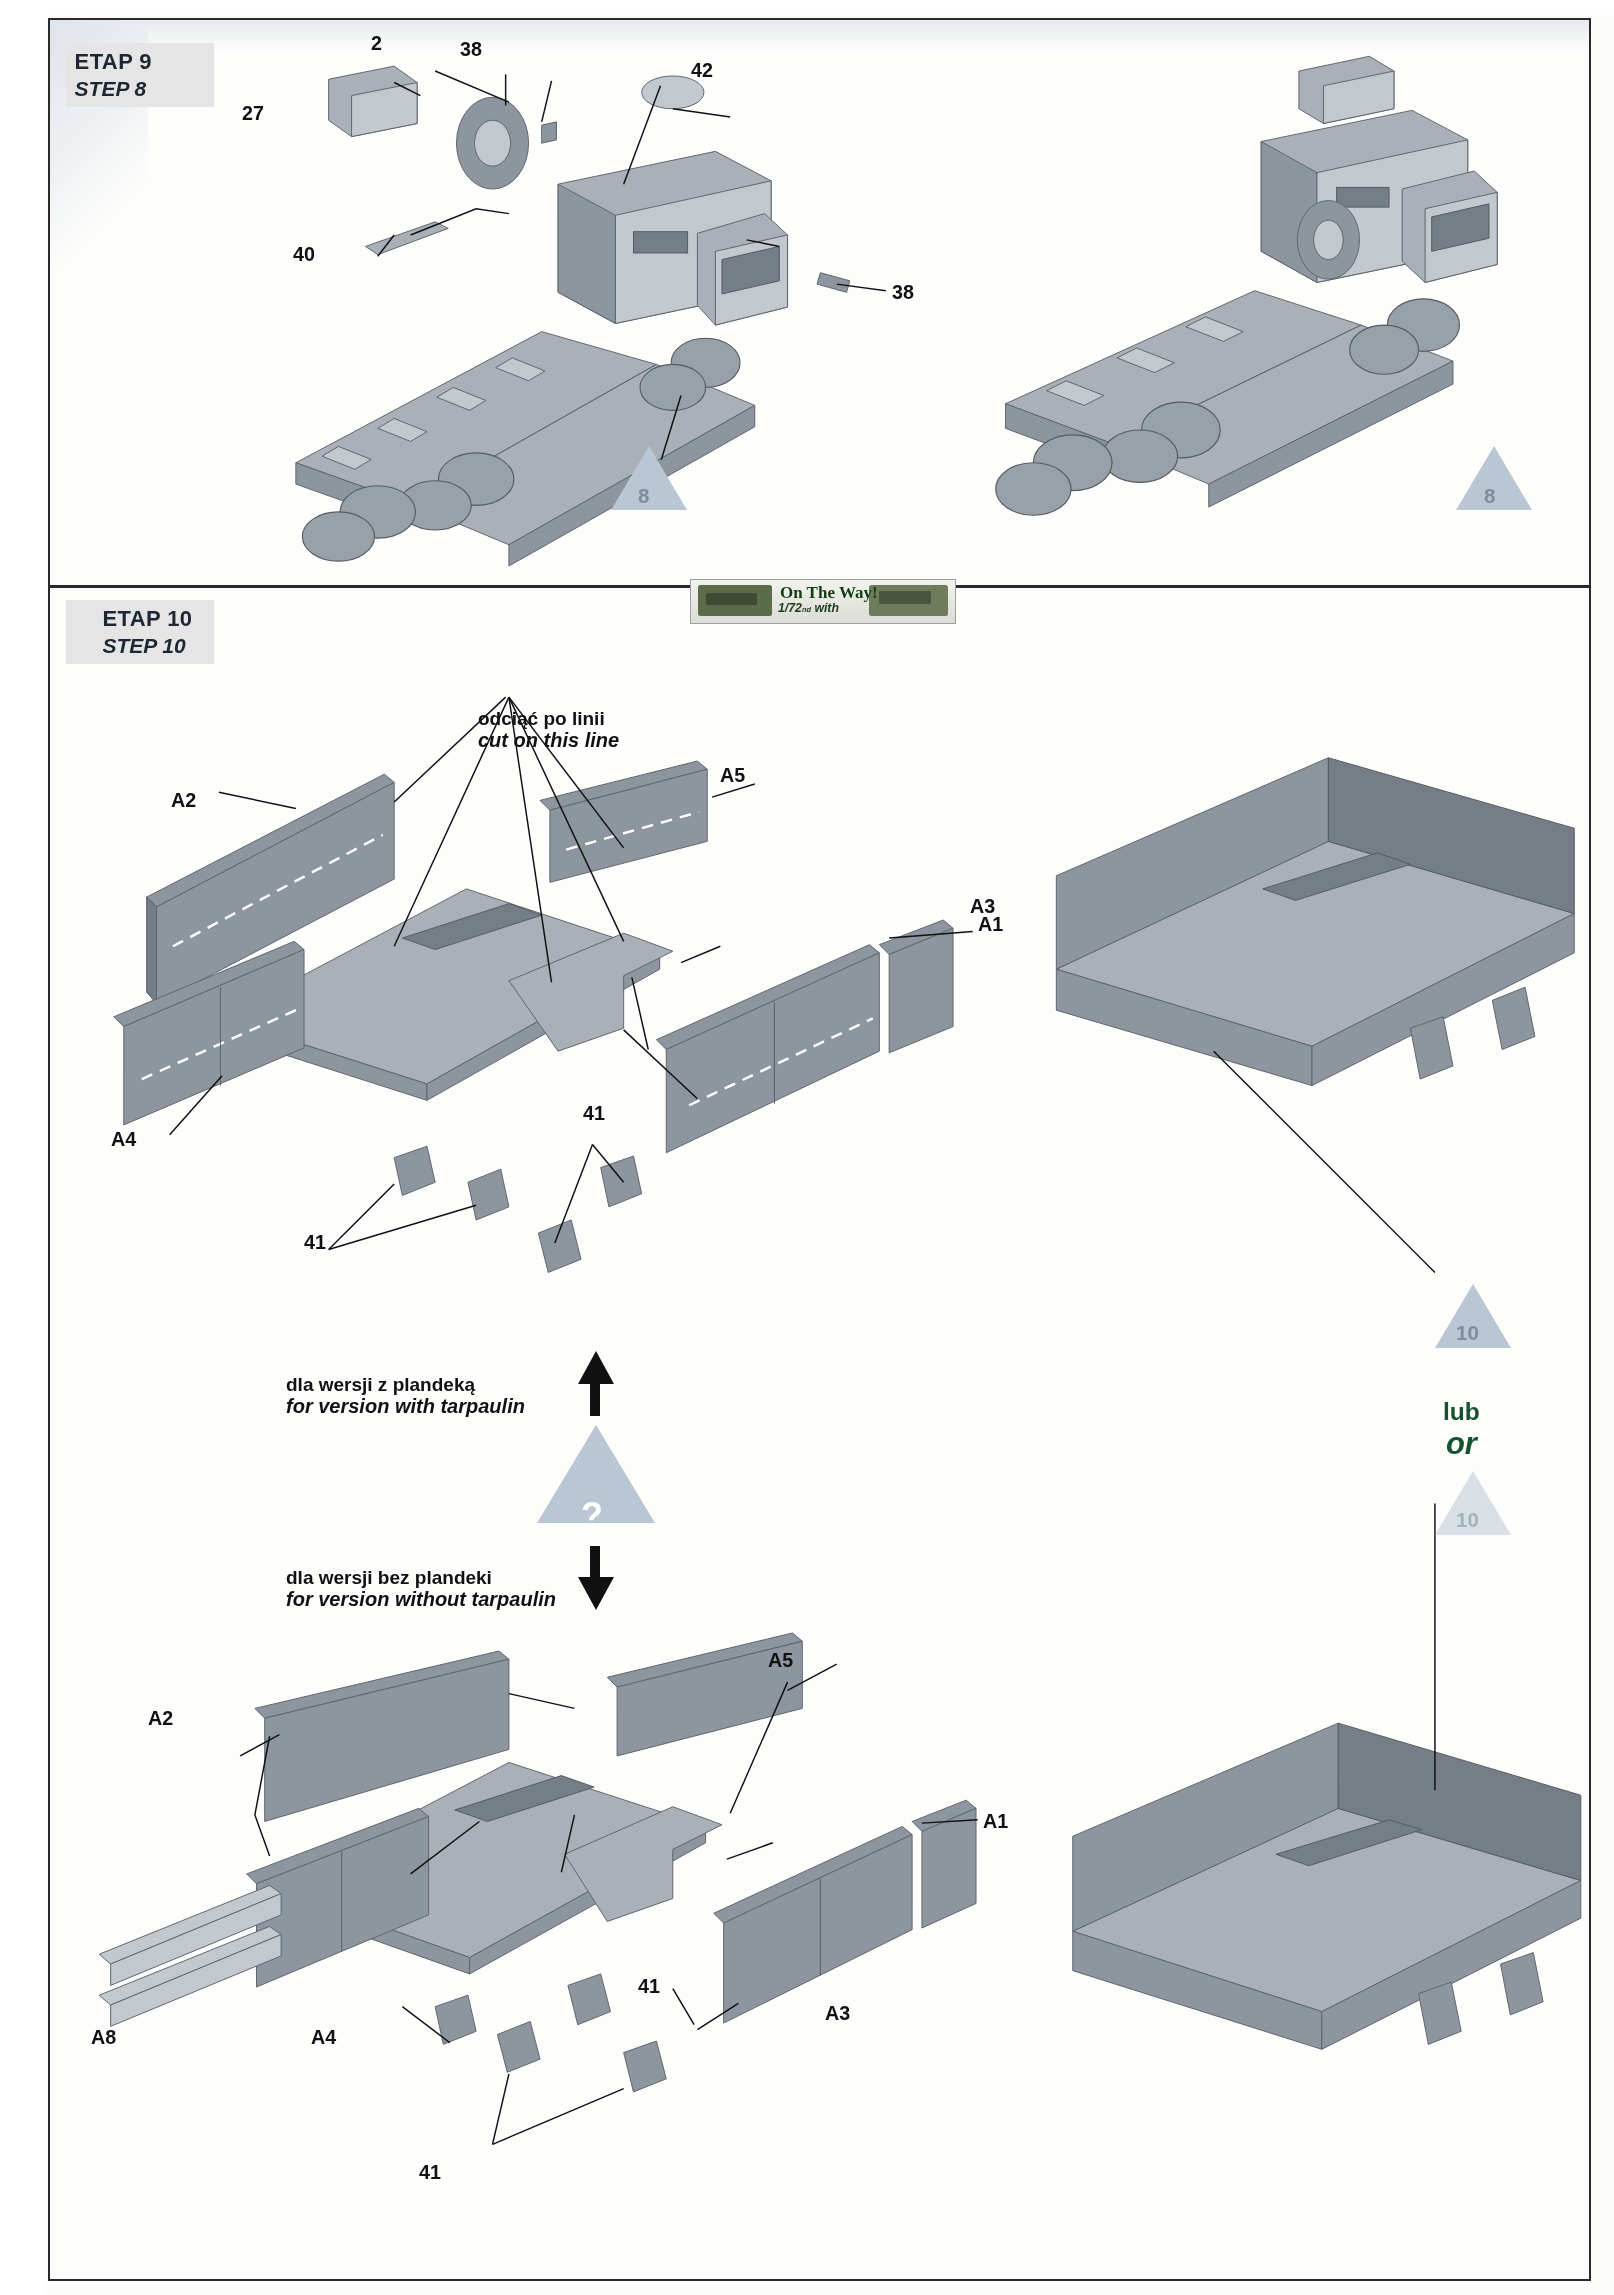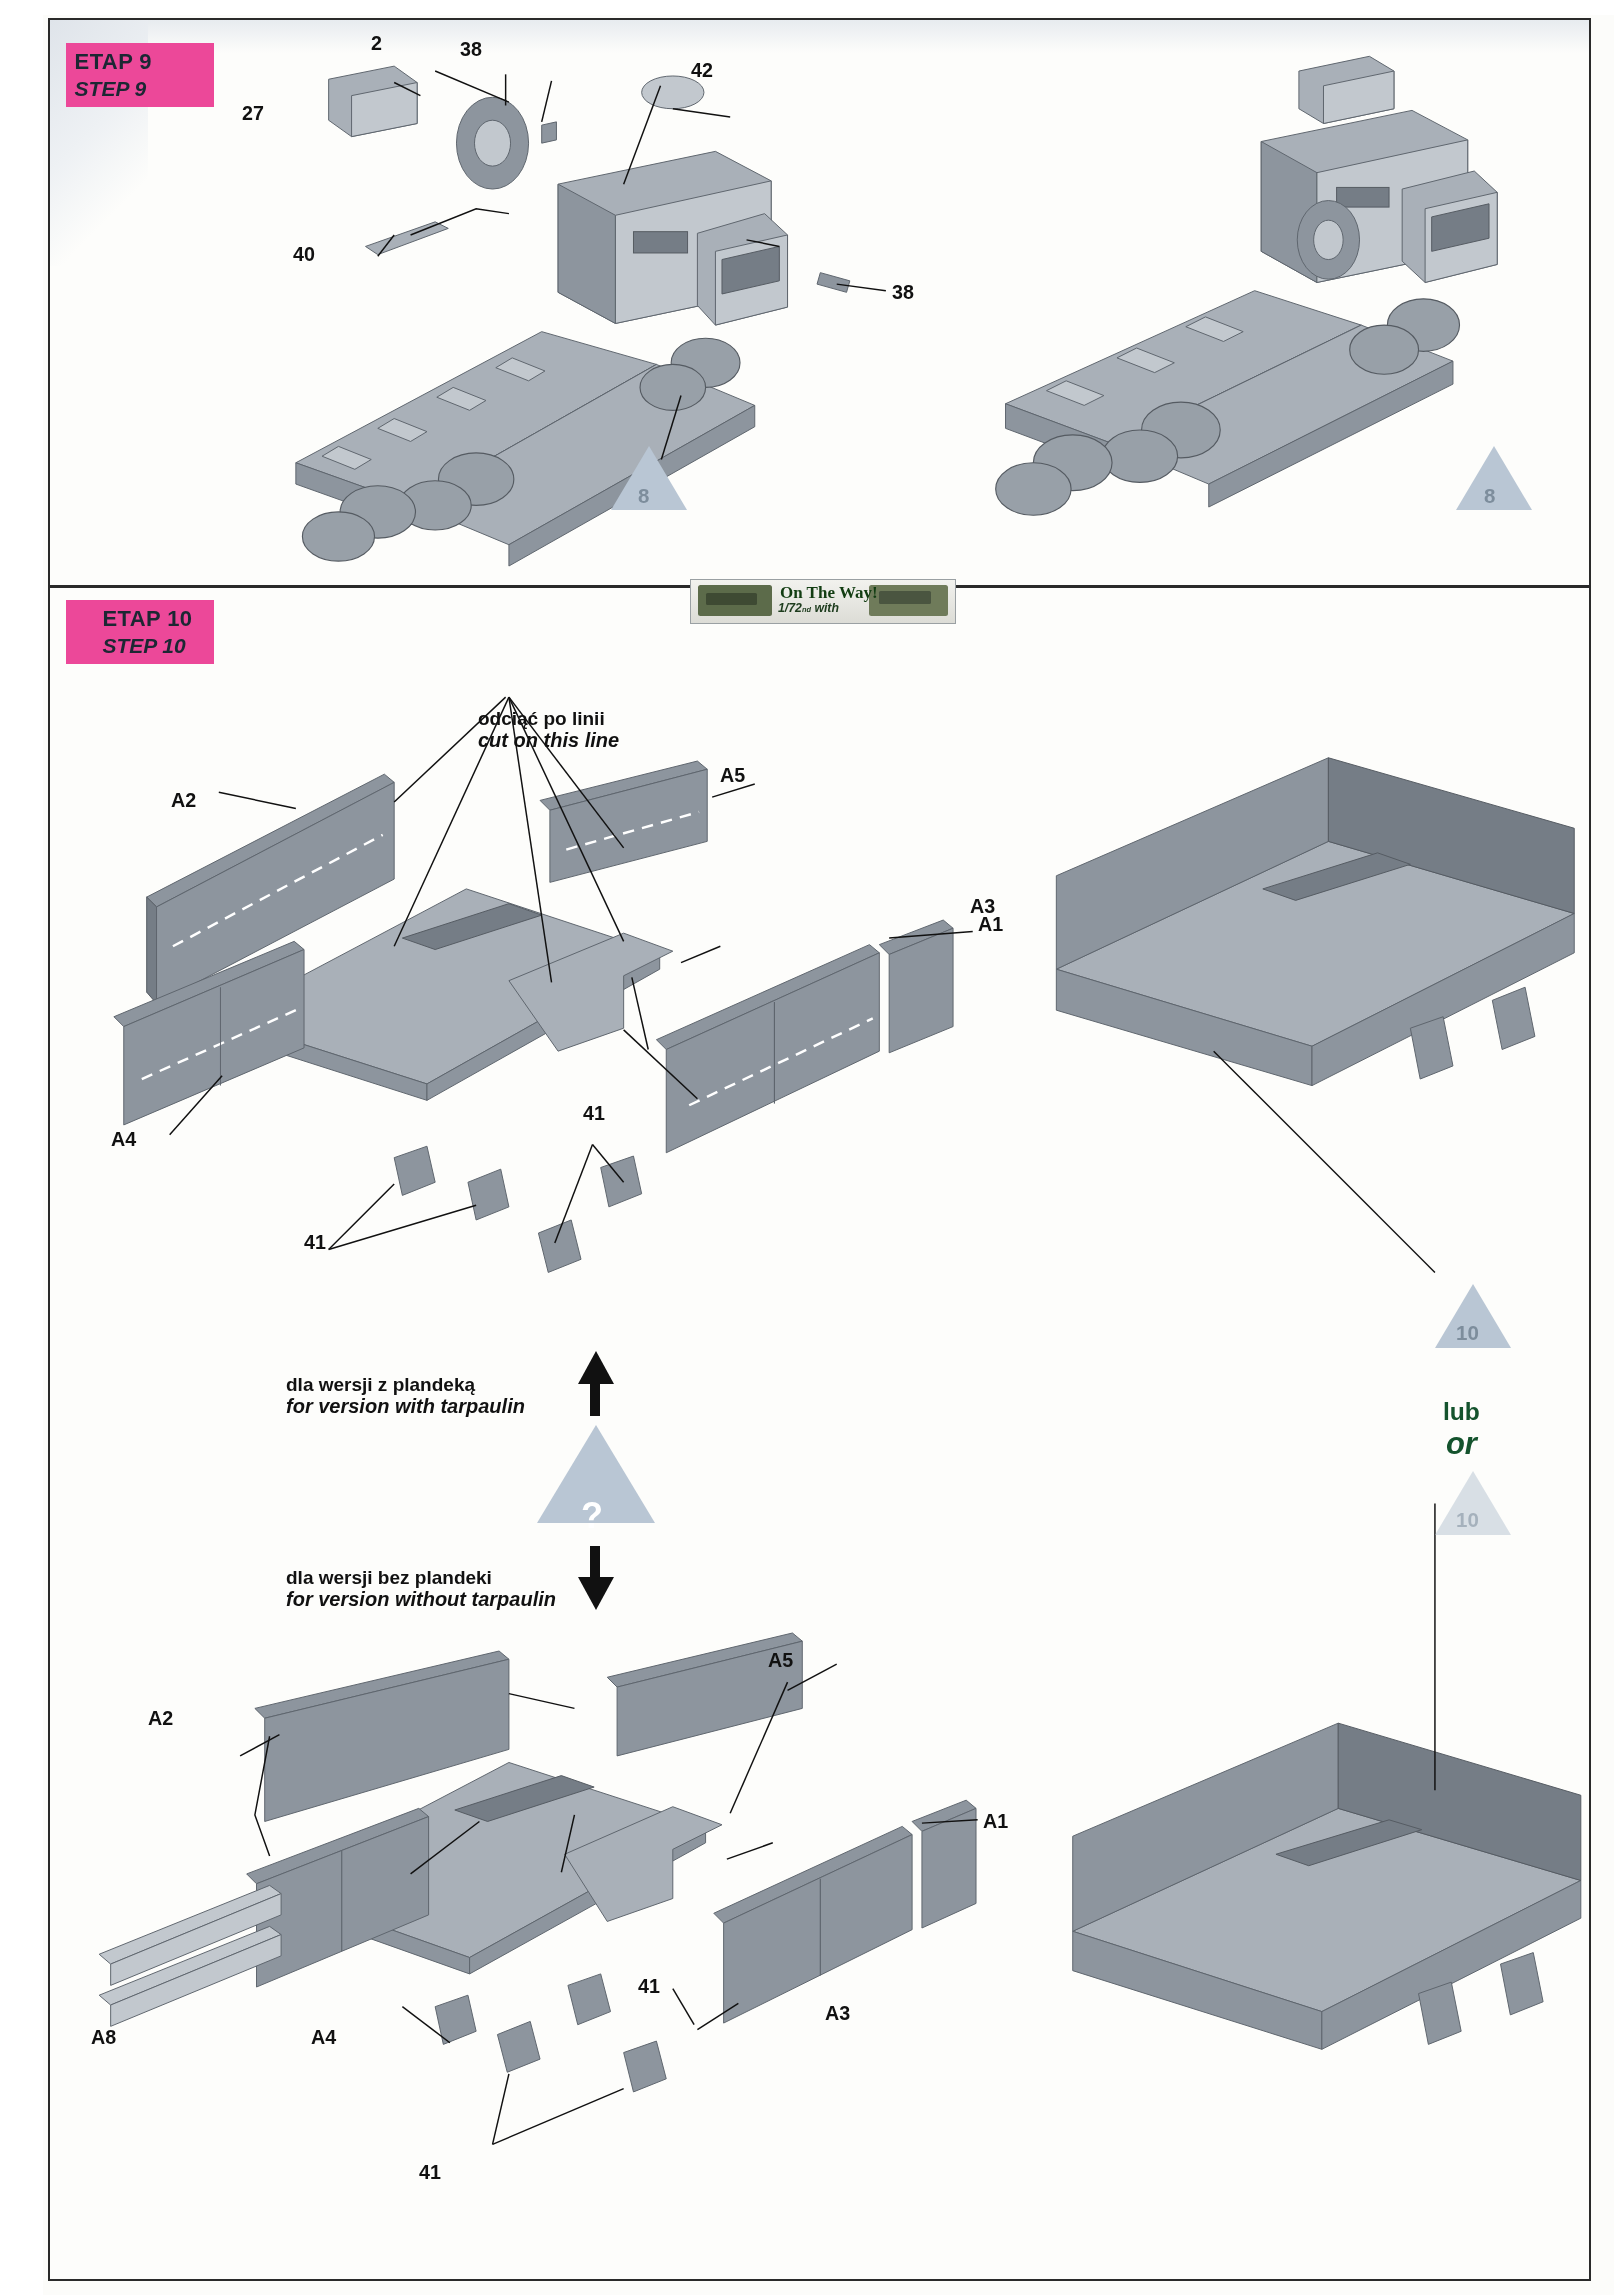--- a/index.html
+++ b/index.html
@@ -32,21 +32,21 @@
   }
   .top-shade{
     position:absolute;left:0;top:0;width:1539px;height:33px;
     background:linear-gradient(180deg,#e7ebef 0%, #fdfdfb 100%);
   }
 
   
   .step-banner{
     position:absolute;
     width:148px;height:64px;
-    background:#ec4899;
+    background:#e5e5e5;
     padding:4.9px 8.2px;
     box-sizing:border-box;
   }
   .step-banner .pl{
     font-size:22px;font-weight:bold;color:#1c2733;letter-spacing:0.4px;line-height:28px;
   }
   .step-banner .en{
     font-size:21px;font-weight:bold;font-style:italic;color:#1c2733;line-height:26px;
   }
   #banner9{left:16.4px;top:23px;}
@@ -139,21 +139,21 @@
 
   <div class="frame">
     <div class="frame-inner">
 
       <div class="top-shade"></div>
       <div class="corner-shade"></div>
       <div class="divider"></div>
 
       <div class="step-banner" id="banner9">
         <div class="pl">ETAP 9</div>
-        <div class="en">STEP 9</div>
+        <div class="en">STEP 8</div>
       </div>
 
       <div class="step-banner" id="banner10">
         <div class="pl">ETAP 10</div>
         <div class="en">STEP 10</div>
       </div>
 
       <div class="logo-strip">
         <div class="logo-tank"></div>
         <div class="logo-veh"></div>

